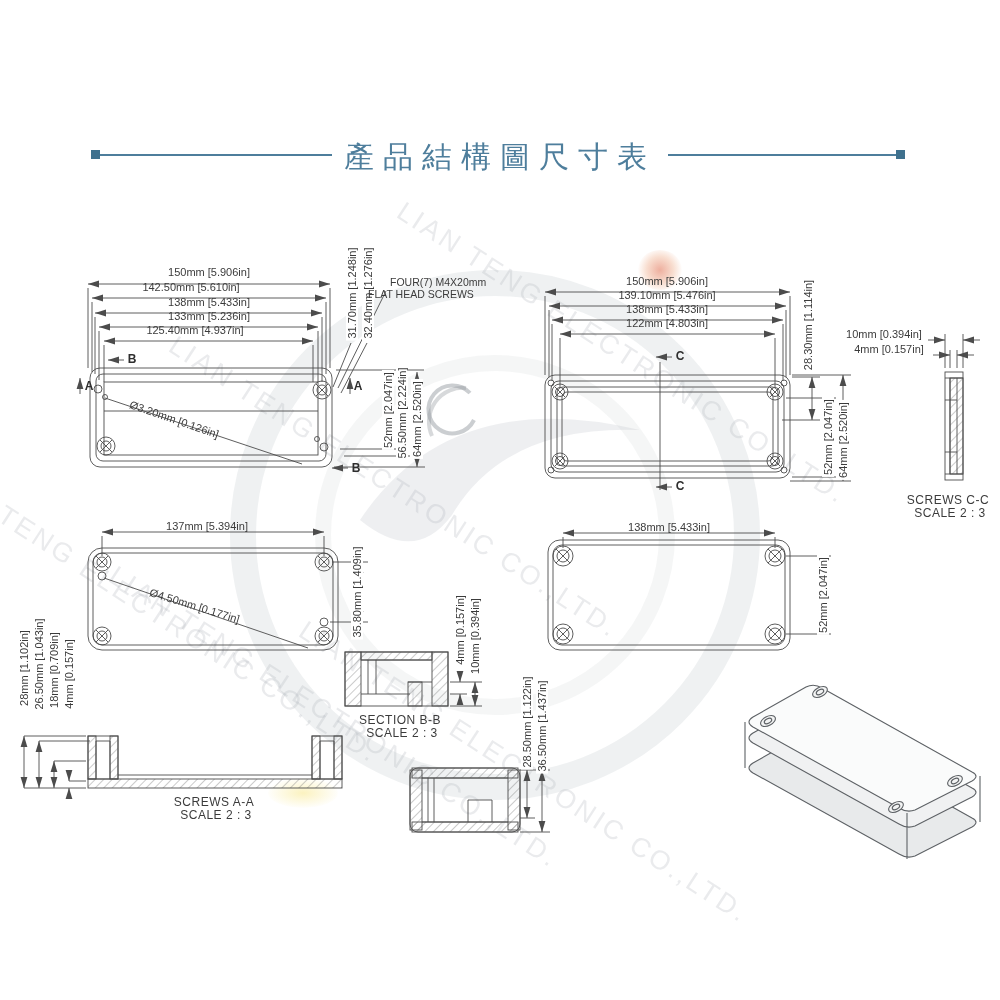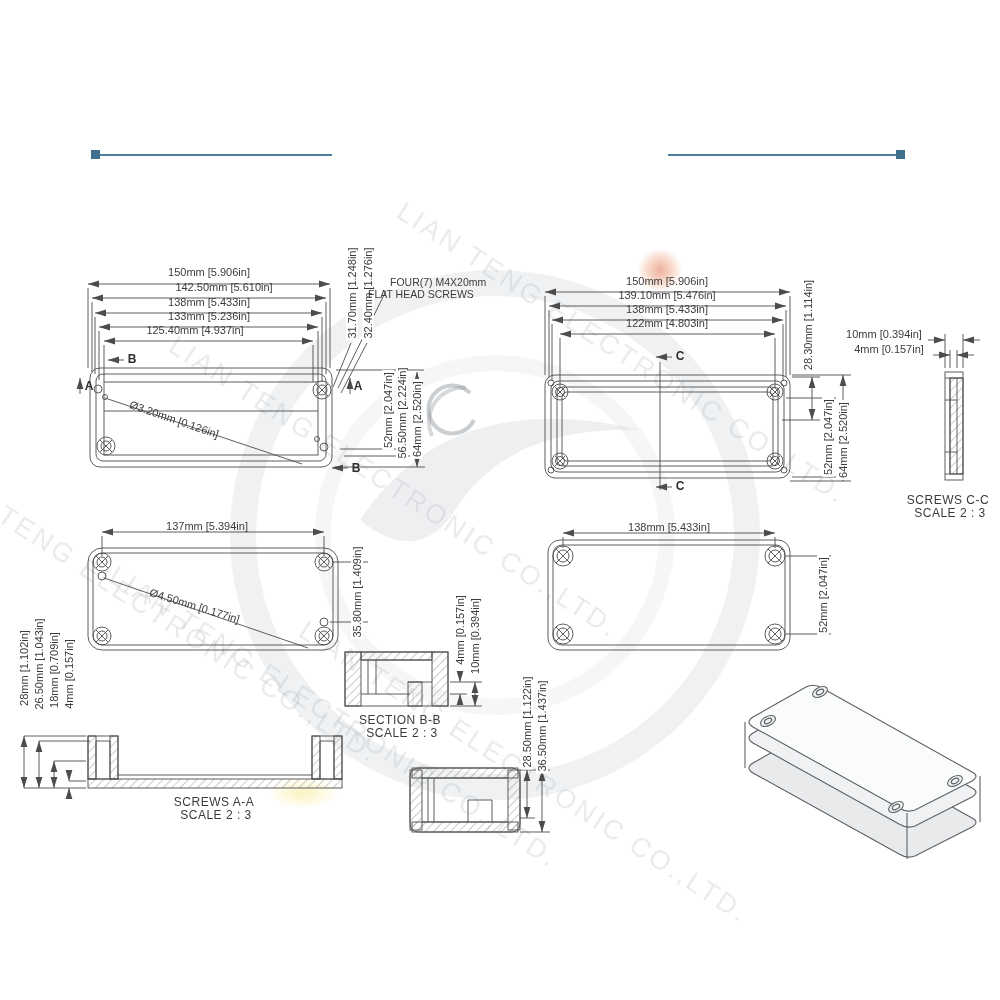--- a/index.html
+++ b/index.html
@@ -338,23 +338,24 @@
       </g>
     </g>
   </svg>
 
   <div class="labels">
 
     <div class="title-line" style="left:100px;width:232px"></div>
     <div class="title-line" style="left:668px;width:230px"></div>
     <div class="title-sq" style="left:91px"></div>
     <div class="title-sq" style="left:896px"></div>
+    <div class="title">產品結構圖尺寸表</div>
 
     <div class="lbl" style="left:209px;top:272px">150mm [5.906in]</div>
-    <div class="lbl" style="left:224px;top:287px">142.50mm [5.610in]</div>
+    <div class="lbl" style="left:191px;top:287px">142.50mm [5.610in]</div>
     <div class="lbl" style="left:209px;top:302px">138mm [5.433in]</div>
     <div class="lbl" style="left:209px;top:316px">133mm [5.236in]</div>
     <div class="lbl" style="left:195px;top:330px">125.40mm [4.937in]</div>
     <div class="rot" style="left:352px;top:293px">31.70mm [1.248in]</div>
     <div class="rot" style="left:368px;top:293px">32.40mm [1.276in]</div>
     <div class="rot" style="left:388px;top:410px">52mm [2.047in]</div>
     <div class="rot" style="left:402px;top:413px">56.50mm [2.224in]</div>
     <div class="rot" style="left:417px;top:419px">64mm [2.520in]</div>
     <div class="diag" style="left:130px;top:398px;transform:rotate(19deg)">Ø3.20mm [0.126in]</div>
     <div class="note" style="left:390px;top:276px">FOUR(7) M4X20mm</div>

